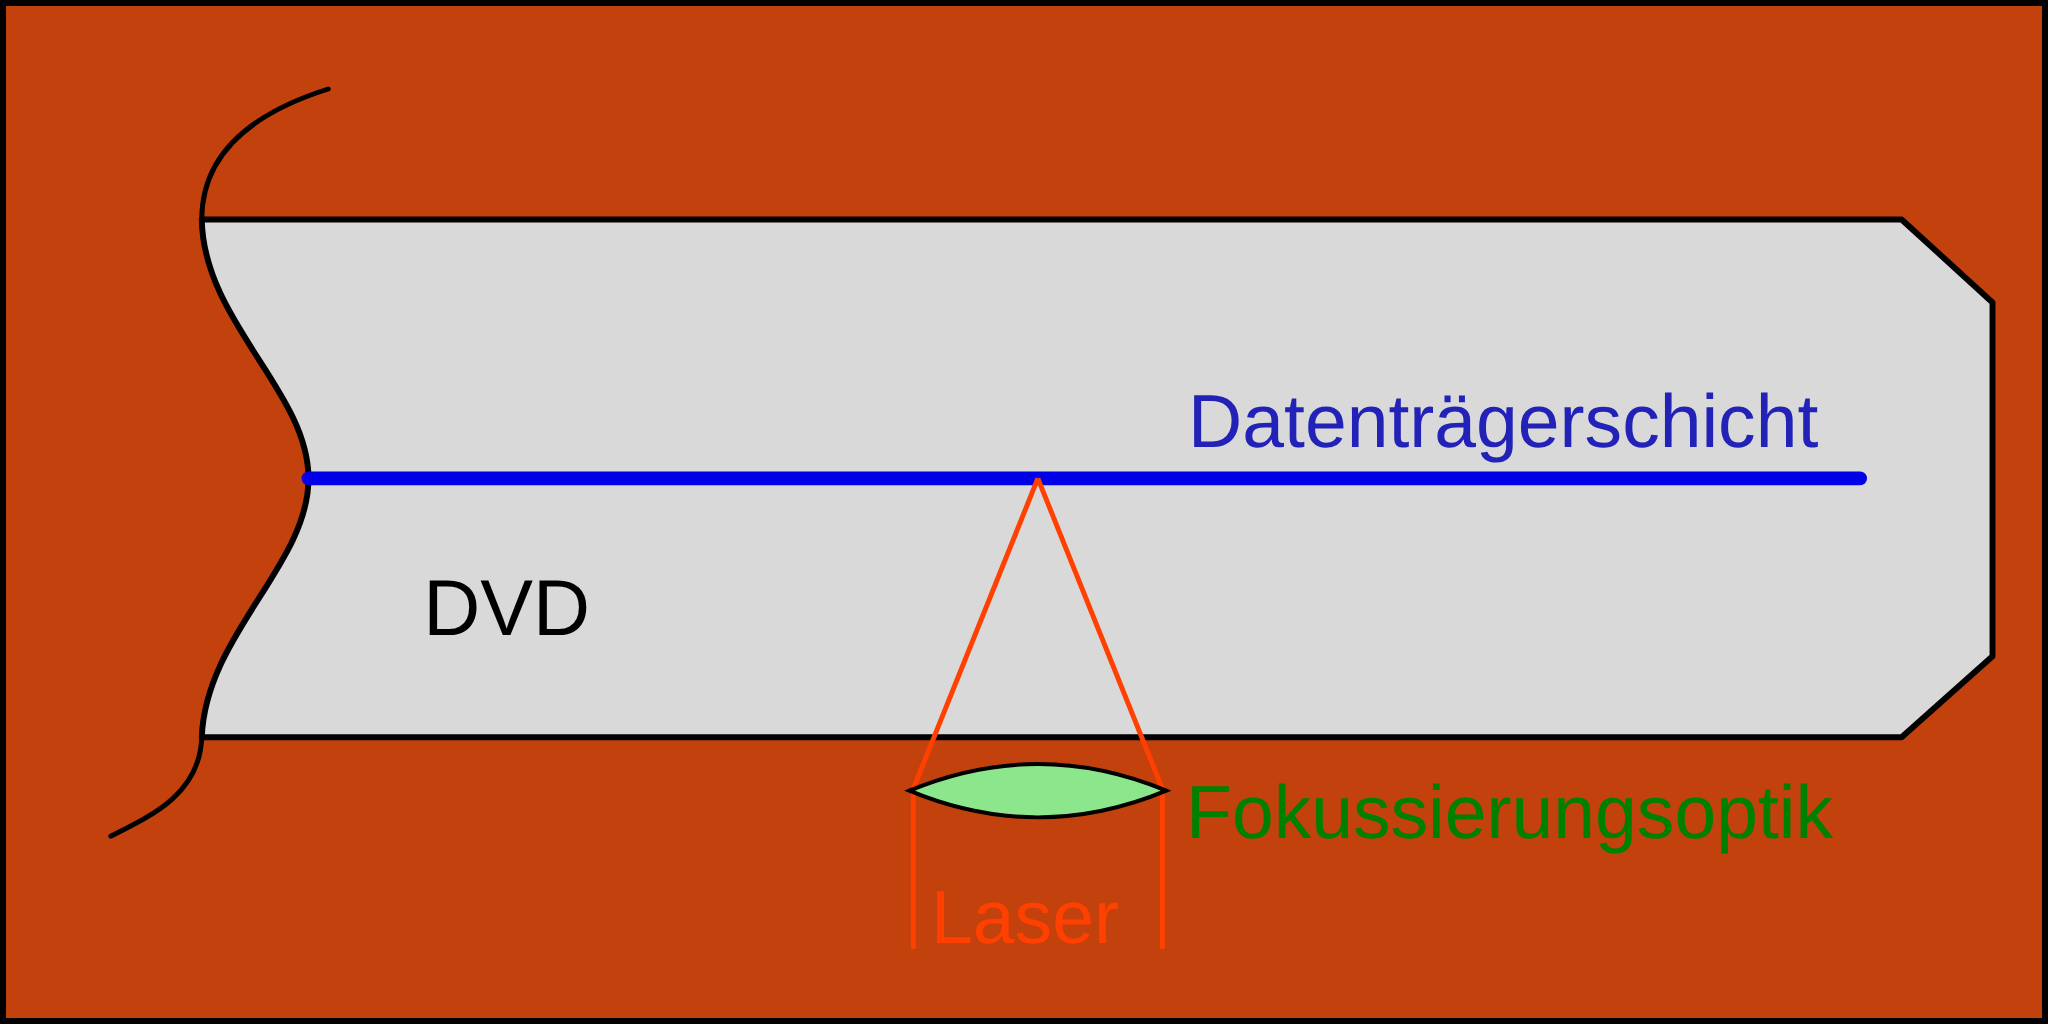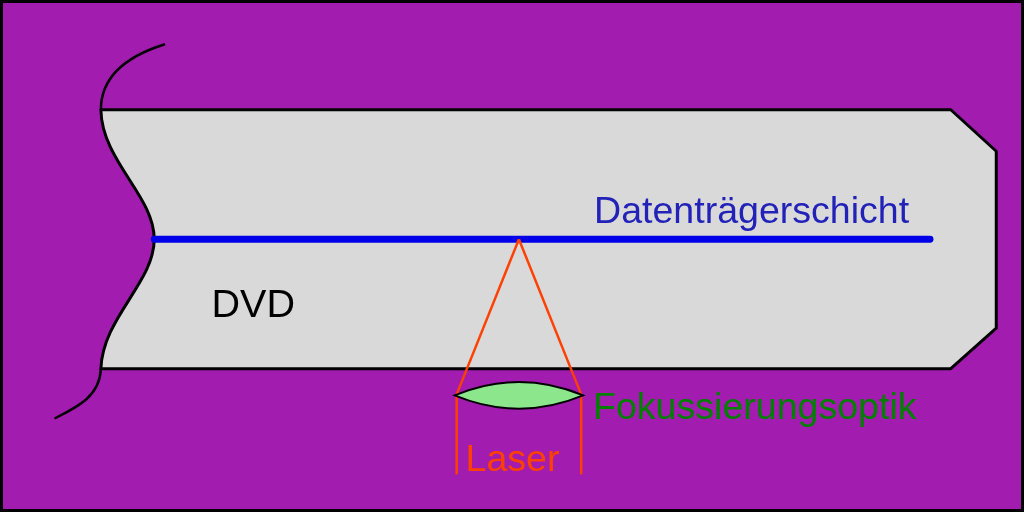--- a/index.html
+++ b/index.html
@@ -6,21 +6,21 @@
     margin: 0;
     padding: 0;
     background: #ffffff;
   }
   .canvas {
     position: relative;
     width: 1024px;
     height: 512px;
     box-sizing: border-box;
     border: 3px solid #000000;
-    background: #a21caf;
+    background: #c2410c;
     overflow: hidden;
   }
   .canvas svg {
     display: block;
     width: 100%;
     height: 100%;
   }
   .diagram-label {
     font-family: "Liberation Sans", "DejaVu Sans", sans-serif;
   }

